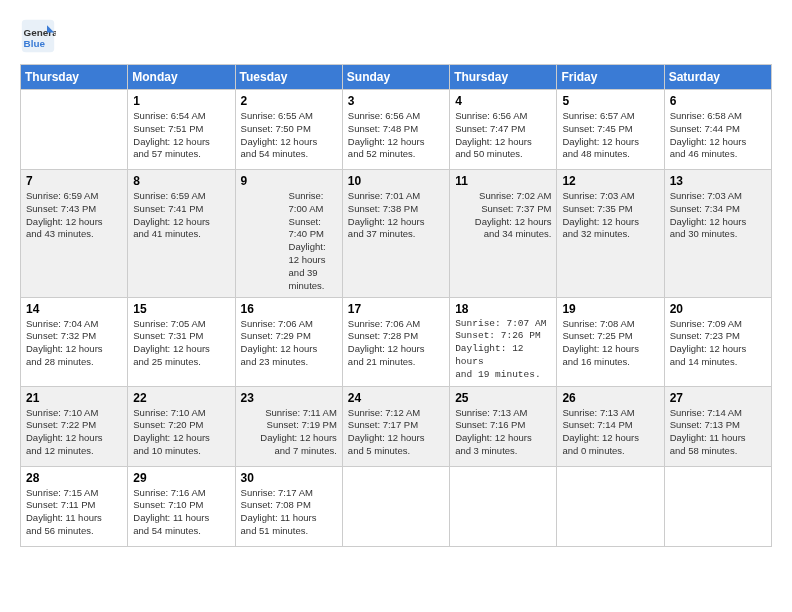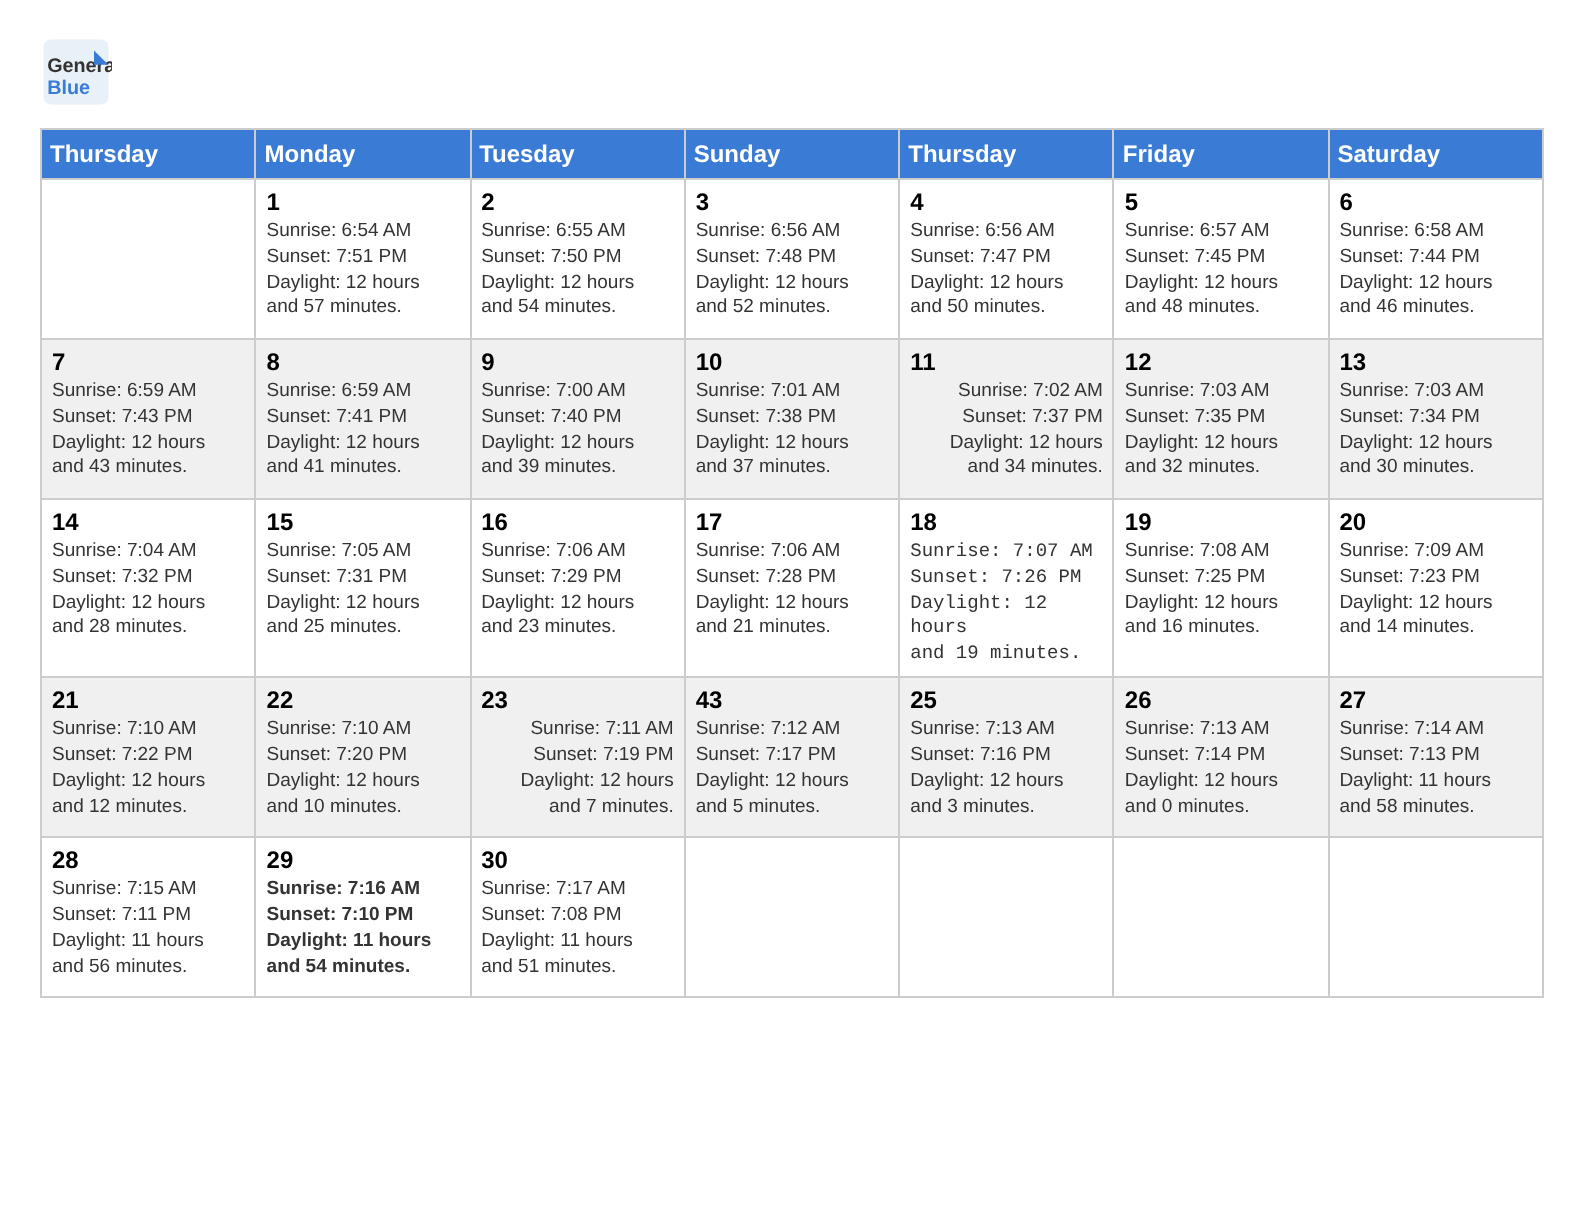--- a/index.html
+++ b/index.html
@@ -187,21 +187,21 @@
           </td>
           <td>
             <span class="day-num">8</span>
             <div class="day-info" style="white-space: pre-line;">Sunrise: 6:59 AM
 Sunset: 7:41 PM
 Daylight: 12 hours
 and 41 minutes.</div>
           </td>
           <td>
             <span class="day-num">9</span>
-            <div class="day-info" style="white-space: pre-line;">Sunrise: 7:00 AM
+            <div class="day-info" style="white-space: pre-line; margin-left: 48px;">Sunrise: 7:00 AM
 Sunset: 7:40 PM
 Daylight: 12 hours
 and 39 minutes.</div>
           </td>
           <td>
             <span class="day-num">10</span>
             <div class="day-info" style="white-space: pre-line;">Sunrise: 7:01 AM
 Sunset: 7:38 PM
 Daylight: 12 hours
 and 37 minutes.</div>
@@ -295,21 +295,21 @@
 and 10 minutes.</div>
           </td>
           <td>
             <span class="day-num">23</span>
             <div class="day-info" style="white-space: pre-line; text-align: right;">Sunrise: 7:11 AM
 Sunset: 7:19 PM
 Daylight: 12 hours
 and 7 minutes.</div>
           </td>
           <td>
-            <span class="day-num">43</span>
+            <span class="day-num">24</span>
             <div class="day-info" style="white-space: pre-line;">Sunrise: 7:12 AM
 Sunset: 7:17 PM
 Daylight: 12 hours
 and 5 minutes.</div>
           </td>
           <td>
             <span class="day-num">25</span>
             <div class="day-info" style="white-space: pre-line;">Sunrise: 7:13 AM
 Sunset: 7:16 PM
 Daylight: 12 hours
@@ -333,21 +333,21 @@
         <tr class="row-normal">
           <td>
             <span class="day-num">28</span>
             <div class="day-info" style="white-space: pre-line;">Sunrise: 7:15 AM
 Sunset: 7:11 PM
 Daylight: 11 hours
 and 56 minutes.</div>
           </td>
           <td>
             <span class="day-num">29</span>
-            <div class="day-info" style="white-space: pre-line; font-weight: bold;">Sunrise: 7:16 AM
+            <div class="day-info" style="white-space: pre-line;">Sunrise: 7:16 AM
 Sunset: 7:10 PM
 Daylight: 11 hours
 and 54 minutes.</div>
           </td>
           <td>
             <span class="day-num">30</span>
             <div class="day-info" style="white-space: pre-line;">Sunrise: 7:17 AM
 Sunset: 7:08 PM
 Daylight: 11 hours
 and 51 minutes.</div>

